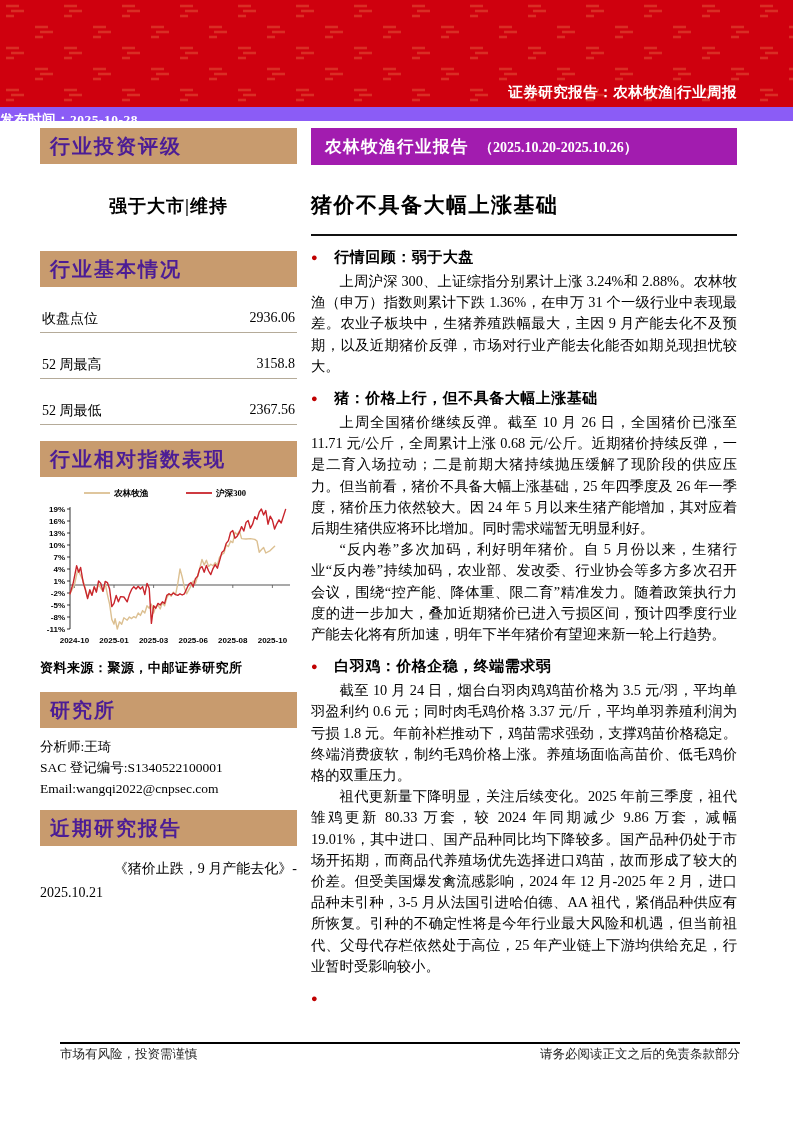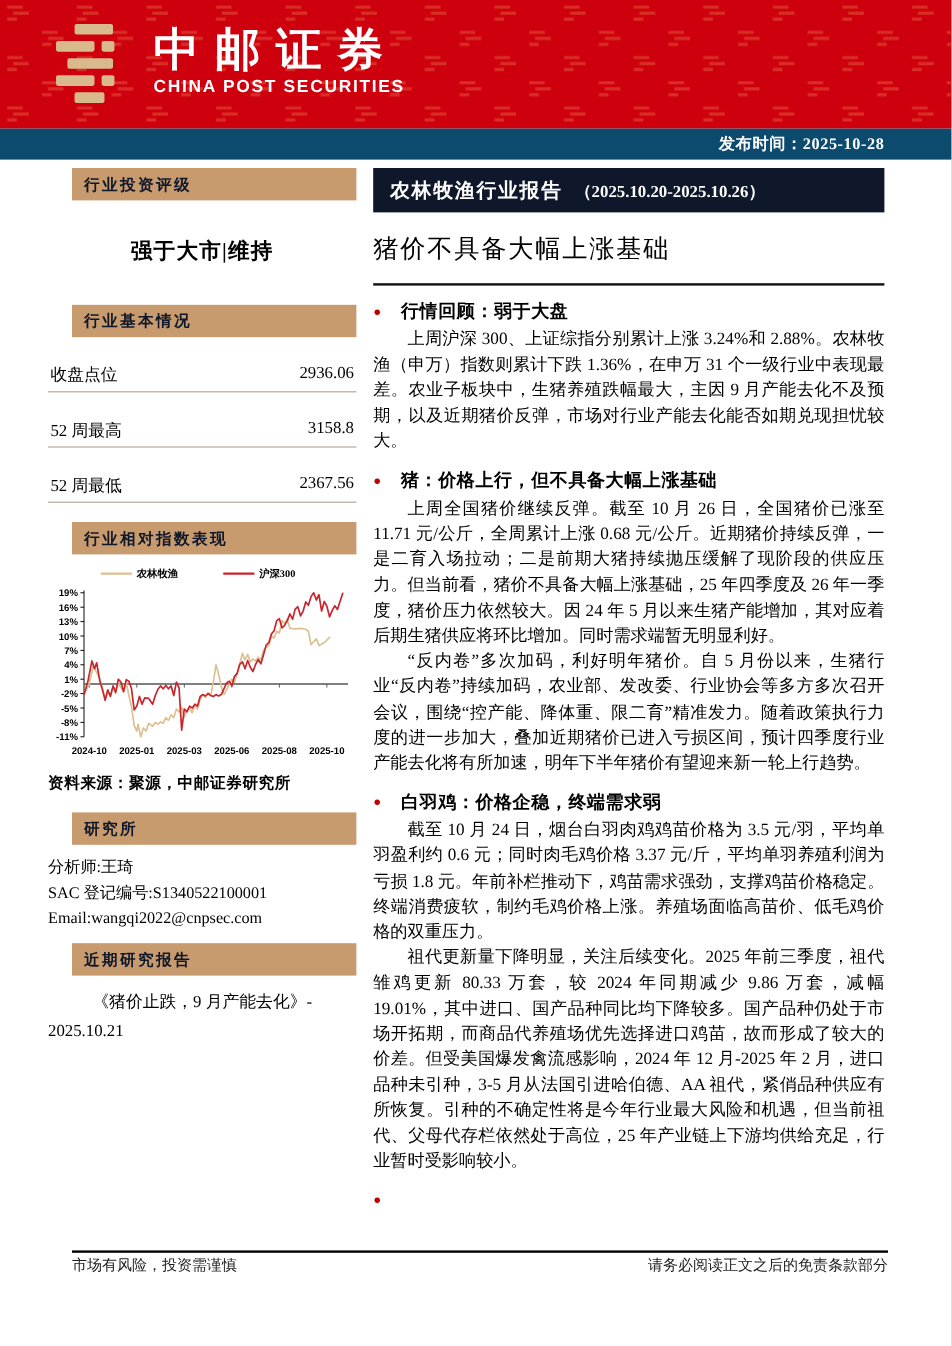--- a/index.html
+++ b/index.html
@@ -7,44 +7,44 @@
   .page { position: relative; width: 793px; height: 1122px; background: #fff; margin: 0 auto; overflow: hidden; }
 
   
   .masthead { position: relative; height: 107px; background: #CF000E; overflow: hidden; }
   .pattern-svg { position: absolute; left: 0; top: 0; width: 100%; height: 100%; }
   .brand { position: absolute; left: 36px; top: 14px; display: flex; align-items: center; gap: 16px; }
   .logo { width: 76px; height: 76px; }
   .brand-cn { font-size: 38px; font-weight: bold; color: #fff; letter-spacing: 13px; line-height: 1.05; white-space: nowrap; }
   .brand-en { font-size: 14.5px; color: #fff; letter-spacing: 1.4px; font-weight: bold; font-family: "Liberation Sans", sans-serif; margin-top: 2px; }
   .report-type { position: absolute; right: 56px; bottom: 5px; color: #fff; font-size: 14.5px; font-weight: bold; letter-spacing: .5px; }
-  .date-band { height: 26px; background: #0c4a6e; color: #fff; font-weight: bold; font-size: 13.5px; line-height: 26px; text-align: right; padding-right: 56px; letter-spacing: .5px; }
+  .date-band { height: 14px; background: #8b5cf6; color: #fff; font-weight: bold; font-size: 13.5px; line-height: 26px; text-align: left; padding-right: 56px; letter-spacing: .5px; }
 
   
   .content { display: flex; gap: 14px; padding: 7px 56px 0 40px; }
   .sidebar { width: 257px; flex: none; }
   .main-col { flex: 1; min-width: 0; }
 
   
-  .side-head { background: #C89B6E; color: #0f172a; font-weight: bold; font-size: 13px; letter-spacing: 2px; padding: 5px 10px 4px; margin-left: 20px; }
+  .side-head { background: #C89B6E; color: #4c1d95; font-weight: bold; font-size: 20px; letter-spacing: 2px; padding: 5px 10px 4px; }
   .rating { text-align: center; font-size: 18px; font-weight: bold; margin: 30px 0 33px; letter-spacing: 1px; }
   .b-table { margin-bottom: 16px; }
   .b-row { display: flex; justify-content: space-between; padding: 23px 2px 4px; font-size: 14px; border-bottom: 1px solid #b5ab99; }
   .chart-wrap { margin-top: 6px; }
   .chart-wrap svg { display: block; }
   .source { font-size: 13px; font-weight: bold; margin: 4px 0 15px; letter-spacing: .5px; }
   .inst { font-size: 13.5px; line-height: 21px; margin: 8px 0 11px; }
   .recent { font-size: 14px; line-height: 24px; margin: 11px 0 0; }
-  .recent-line1 { display: flex; justify-content: center; }
-
-  
-  .banner { background: #0f172a; color: #fff; padding: 8px 10px 7px 14px; display: flex; align-items: baseline; }
+  .recent-line1 { display: flex; justify-content: flex-end; }
+
+  
+  .banner { background: #a21caf; color: #fff; padding: 8px 10px 7px 14px; display: flex; align-items: baseline; }
   .banner-title { font-size: 16.5px; font-weight: bold; letter-spacing: 1.5px; }
   .banner-period { font-size: 14px; font-weight: bold; margin-left: 10px; }
-  .headline { font-size: 21px; font-weight: normal; margin: 16px 0 15px; letter-spacing: 1.5px; }
+  .headline { font-size: 21px; font-weight: bold; margin: 26px 0 15px; letter-spacing: 1.5px; }
   .divider { border: none; border-top: 2px solid #111; margin: 0 0 8px; }
   .sec-head { display: flex; align-items: baseline; margin: 12px 0 4px; font-size: 15px; font-weight: bold; letter-spacing: .5px; }
   .bullet { color: #C00000; font-size: 11px; margin-right: 16px; flex: none; transform: translateY(-1px); }
   p.body { font-size: 14.3px; line-height: 21.2px; text-align: justify; text-indent: 2em; margin: 0; }
 
   
   .footer { position: absolute; left: 60px; right: 53px; top: 1042px; border-top: 2.5px solid #000; padding-top: 2px; display: flex; justify-content: space-between; font-size: 12.5px; color: #1c1c1c; }
 </style>
 </head>
 <body>
@@ -56,37 +56,21 @@
       <defs>
         <pattern id="emb" width="58" height="42" patternUnits="userSpaceOnUse">
           <g stroke="#E25437" stroke-width="2.6" opacity="0.55" fill="none">
             <path d="M6 6 h13 M11 11 h13 M6 16 h8"></path>
             <path d="M35 27 h13 M40 32 h13 M35 37 h8"></path>
           </g>
         </pattern>
       </defs>
       <rect x="0" y="0" width="100%" height="100%" fill="url(#emb)"></rect>
     </svg>
-    <div class="brand">
-      <svg class="logo" viewBox="0 0 64 64">
-        <g fill="#D8BA8C">
-          <rect x="22" y="5" width="27" height="7.5" rx="1.5"></rect>
-          <rect x="9" y="17" width="27" height="7.5" rx="1.5"></rect>
-          <rect x="41" y="17" width="9" height="7.5" rx="1.5"></rect>
-          <rect x="17" y="29" width="32" height="7.5" rx="1.5"></rect>
-          <rect x="9" y="41" width="27" height="7.5" rx="1.5"></rect>
-          <rect x="41" y="41" width="9" height="7.5" rx="1.5"></rect>
-          <rect x="22" y="53" width="21" height="7.5" rx="1.5"></rect>
-        </g>
-      </svg>
-      <div>
-        <div class="brand-cn">中邮证券</div>
-        <div class="brand-en">CHINA POST SECURITIES</div>
-      </div>
-    </div>
+    <div class="report-type">证券研究报告：农林牧渔|行业周报</div>
   </header>
   <div class="date-band">发布时间：2025-10-28</div>
 
   <div class="content">
 
     <aside class="sidebar">
       <div class="side-head">行业投资评级</div>
       <div class="rating">强于大市|维持</div>
 
       <div class="side-head">行业基本情况</div>

